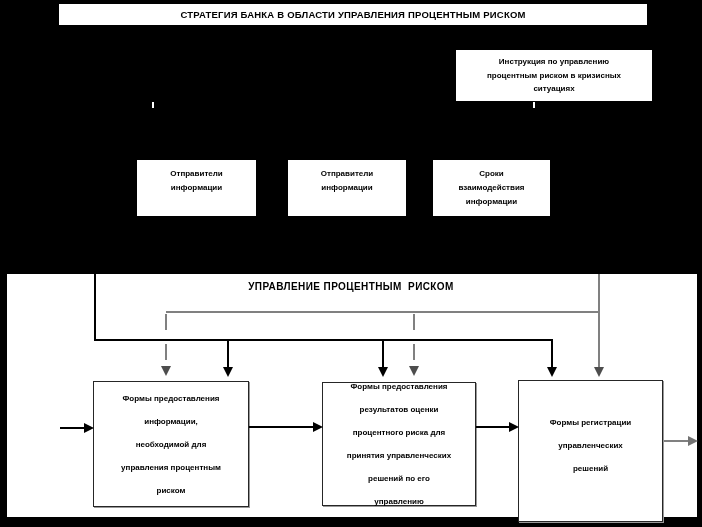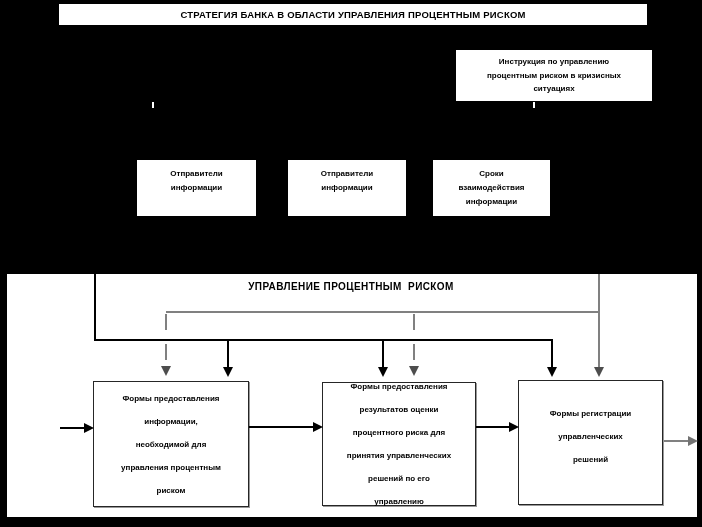--- a/index.html
+++ b/index.html
@@ -114,21 +114,21 @@
 риском</span>
   </div>
   <div class="box f-big shadowed" style="left:322px; top:382px; width:154px; height:124px;">
     <span>Формы предоставления
 результатов оценки
 процентного риска для
 принятия управленческих
 решений по его
 управлению</span>
   </div>
-  <div class="box f-big shadowed" style="left:518px; top:380px; width:145px; height:125px; padding-bottom:12px;">
+  <div class="box f-big shadowed" style="left:518px; top:380px; width:145px; height:142px; padding-bottom:12px;">
     <span>Формы регистрации
 управленческих
 решений</span>
   </div>
 
   <div class="hline" style="left:60px; top:427px; width:26px;"></div>
   <div class="ah-right" style="left:84px; top:423px;"></div>
 
   <div class="hline" style="left:249px; top:426px; width:66px;"></div>
   <div class="ah-right" style="left:313px; top:422px;"></div>

